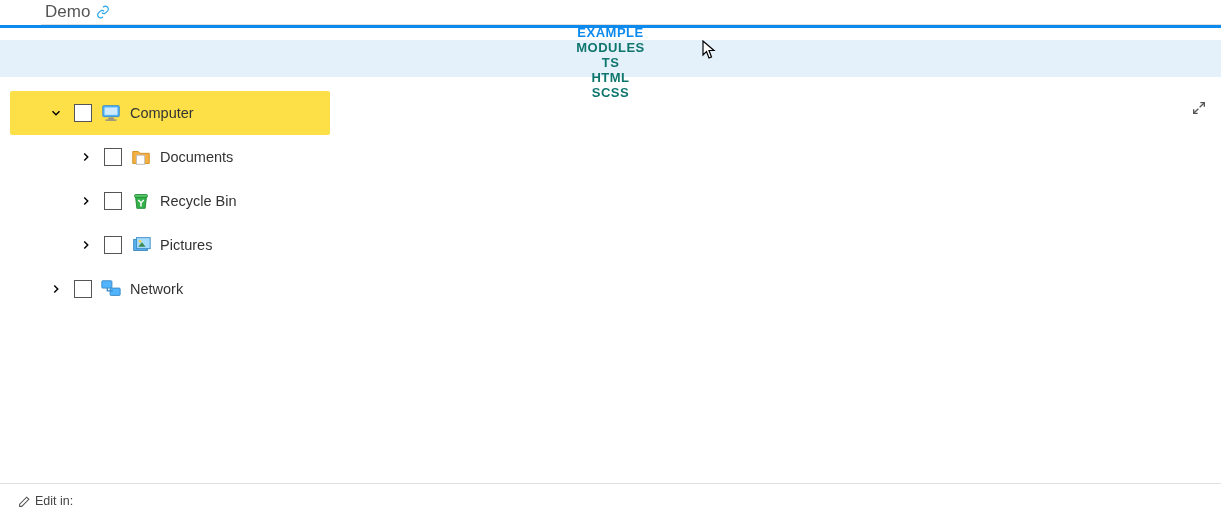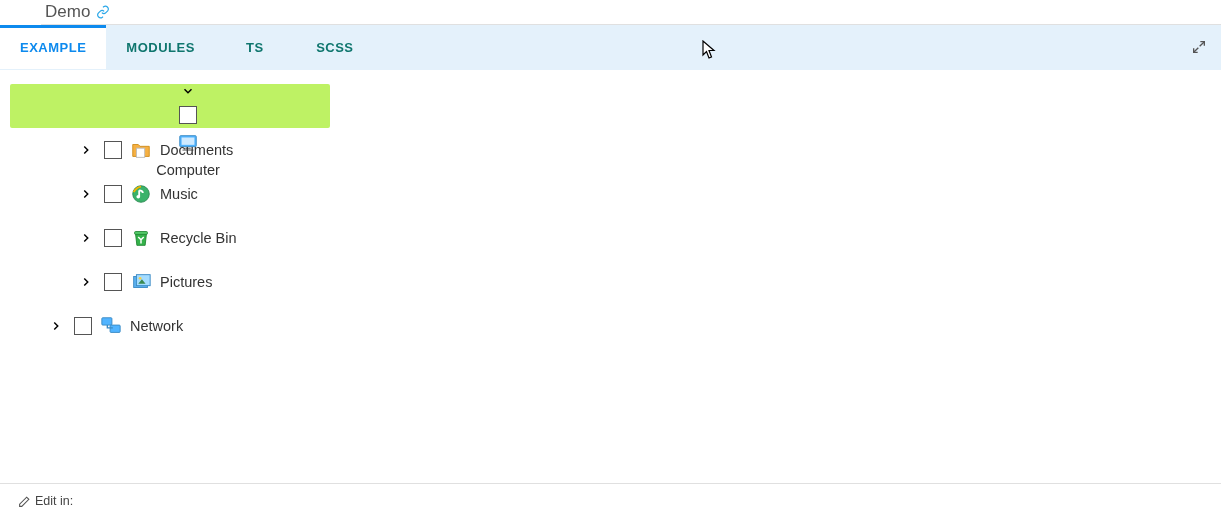--- a/index.html
+++ b/index.html
@@ -24,24 +24,25 @@
     align-items: center;
     gap: 6px;
     margin-left: 41px;
   }
   .link-icon svg { display: block; }
 
   
   .tabs {
     display: flex;
     align-items: stretch;
-    height: 45px;
+    height: 52px;
     background: #e4f1fb;
     position: relative;
     border-bottom: 1px solid #e4f1fb;
+    flex-direction: column;
   }
   .tab {
     padding: 0 20px;
     display: flex;
     align-items: center;
     justify-content: center;
     font-size: 13px;
     font-weight: 600;
     letter-spacing: .5px;
     color: #0f766e;
@@ -80,22 +81,21 @@
   }
   .node {
     display: flex;
     align-items: center;
     height: 44px;
     gap: 8px;
     border-radius: 2px;
     cursor: default;
   }
   .node.selected {
-    background: #bef264;
-    flex-direction: column;
+    background: #fde047;
   }
   .indent-1 { padding-left: 36px; }
   .indent-2 { padding-left: 66px; }
 
   .chevron {
     width: 20px; height: 20px;
     display: flex; align-items:center; justify-content:center;
     cursor: pointer;
     color: #333;
   }
@@ -170,20 +170,23 @@
   <div class="tab active">
       <span>EXAMPLE</span>
     </div>
   <div class="tab">
       <span>MODULES</span>
     </div>
   <div class="tab">
       <span>TS</span>
     </div>
   <div class="tab">
+      <span>HTML</span>
+    </div>
+  <div class="tab">
       <span>SCSS</span>
     </div>
   <div class="expand-icon">
     <svg width="16" height="16" viewBox="0 0 24 24" fill="none" stroke-width="2">
       <path d="M14 4h6v6"></path>
         <path d="M10 20H4v-6"></path>
       <path d="M20 4l-7 7"></path>
         <path d="M4 20l7-7"></path>
     </svg>
   </div>
@@ -225,38 +228,20 @@
       <span class="checkbox"></span>
       <span class="node-icon">
         <svg width="22" height="22" viewBox="0 0 24 24">
             <path d="M3 6h6l2 2h10v11H3z" fill="#f6b042" stroke="#cf8d1e"></path>
             <rect x="7" y="10" width="9" height="10" fill="#fff" stroke="#bbb"></rect>
           </svg>
       </span>
       <span class="node-label">Documents</span>
     </div>
 
-    <div class="node indent-2">
-      <span class="chevron">
-        <svg width="14" height="14" viewBox="0 0 24 24" fill="none" stroke="#000" stroke-width="2.5">
-            <polyline points="9 6 15 12 9 18"></polyline>
-          </svg>
-      </span>
-      <span class="checkbox"></span>
-      <span class="node-icon">
-        <svg width="22" height="22" viewBox="0 0 24 24">
-            <circle cx="12" cy="12" r="9" fill="#39b26a" stroke="#2a8a51"></circle>
-            <path d="M10 8v7" stroke="#fff" stroke-width="2"></path>
-            <circle cx="9" cy="15" r="2" fill="#fff"></circle>
-            <path d="M10 8c3 0 4 1 4 3" stroke="#fff" stroke-width="2" fill="none"></path>
-            <path d="M4 10c2-4 6-6 8-6" stroke="#f4b400" stroke-width="2" fill="none"></path>
-          </svg>
-      </span>
-      <span class="node-label">Music</span>
-    </div>
 
     <div class="node indent-2">
       <span class="chevron">
         <svg width="14" height="14" viewBox="0 0 24 24" fill="none" stroke="#000" stroke-width="2.5">
             <polyline points="9 6 15 12 9 18"></polyline>
           </svg>
       </span>
       <span class="checkbox"></span>
       <span class="node-icon">
         <svg width="22" height="22" viewBox="0 0 24 24">

